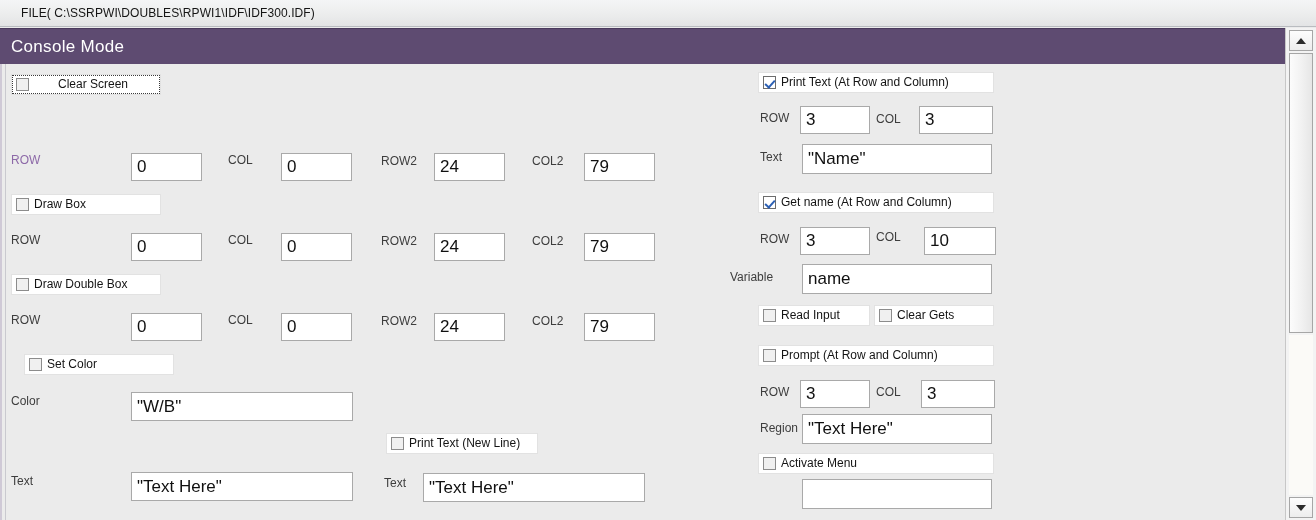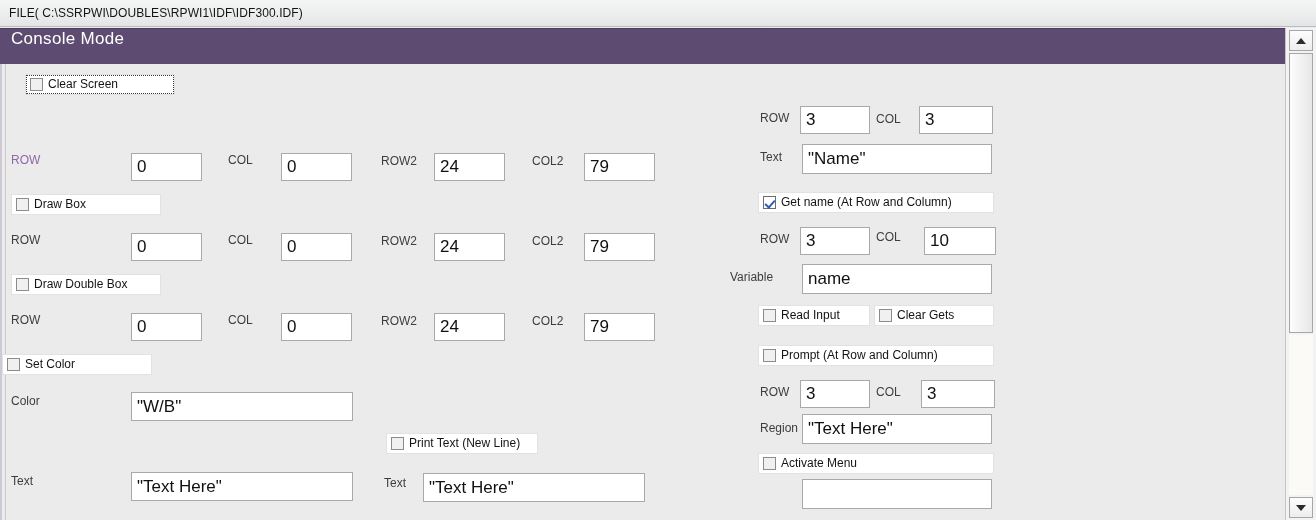--- a/index.html
+++ b/index.html
@@ -33,37 +33,38 @@
     left: 0; top: 0;
     width: 1316px;
     height: 27px;
     box-sizing: border-box;
     background: linear-gradient(to bottom, #f4f5f6 0%, #eceded 55%, #e3e4e5 100%);
     border-bottom: 1px solid #b9bcc0;
     display: flex;
     align-items: center;
   }
   #titlebar .file-path {
-    padding-left: 9px;
+    padding-left: 21px;
     font-size: 12px;
     color: #141414;
     white-space: nowrap;
     letter-spacing: .1px;
   }
 
   
   #mode-header {
     position: absolute;
     left: 0; top: 28px;
     width: 1285px;
     height: 36px;
     box-sizing: border-box;
     background: #5e4b71;
     border-top: 1px solid #4a3a5c;
     display: flex;
+    align-items: center;
   }
   #mode-header .mode-title {
     padding-left: 11px;
     color: #ffffff;
     font-size: 17px;
     letter-spacing: .3px;
   }
 
   
   #form-body {
@@ -223,21 +224,21 @@
 
   <div id="mode-header">
     <span class="mode-title">Console Mode</span>
   </div>
 
   <div id="form-body">
     <div id="left-rail">
       <div id="left-rail-accent"></div>
     </div>
 
-    <div class="chk-box focused" style="left:25px; top:10px; width:150px;">
+    <div class="chk-box focused" style="left:11px; top:10px; width:150px;gap:24px;">
       <span class="chk-mark"></span>
       <span class="chk-label">Clear Screen</span>
     </div>
 
 
     <div class="lbl accent" style="left:11px; top:90px;">ROW</div>
     <div class="fld" style="left:131px; top:89px; width:71px; height:28px;">0</div>
 
     <div class="lbl" style="left:228px; top:90px;">COL</div>
     <div class="fld" style="left:281px; top:89px; width:71px; height:28px;">0</div>
@@ -275,40 +276,44 @@
 
     <div class="lbl" style="left:228px; top:250px;">COL</div>
     <div class="fld" style="left:281px; top:249px; width:71px; height:28px;">0</div>
 
     <div class="lbl" style="left:381px; top:251px;">ROW2</div>
     <div class="fld" style="left:434px; top:249px; width:71px; height:28px;">24</div>
 
     <div class="lbl" style="left:532px; top:251px;">COL2</div>
     <div class="fld" style="left:584px; top:249px; width:71px; height:28px;">79</div>
 
-    <div class="chk-box" style="left:2px; top:290px; width:150px;align-items:center;">
+    <div class="chk-box" style="left:24px; top:290px; width:150px;align-items:center;">
       <span class="chk-mark"></span>
       <span class="chk-label">Set Color</span>
     </div>
 
     <div class="lbl" style="left:11px; top:331px;">Color</div>
     <div class="fld" style="left:131px; top:328px; width:222px; height:29px;">"W/B"</div>
 
 
     <div class="lbl" style="left:11px; top:411px;">Text</div>
     <div class="fld" style="left:131px; top:408px; width:222px; height:29px;">"Text Here"</div>
 
     <div class="chk-box" style="left:386px; top:369px; width:152px;">
       <span class="chk-mark"></span>
       <span class="chk-label">Print Text (New Line)</span>
     </div>
 
     <div class="lbl" style="left:384px; top:413px;">Text</div>
     <div class="fld" style="left:423px; top:409px; width:222px; height:29px;">"Text Here"</div>
 
+    <div class="chk-box" style="left:758px; top:8px; width:236px;">
+      <span class="chk-mark checked"></span>
+      <span class="chk-label">Print Text (At Row and Column)</span>
+    </div>
 
     <div class="lbl" style="left:760px; top:48px;">ROW</div>
     <div class="fld" style="left:800px; top:42px; width:70px; height:28px;">3</div>
 
     <div class="lbl" style="left:876px; top:49px;">COL</div>
     <div class="fld" style="left:919px; top:42px; width:74px; height:28px;">3</div>
 
     <div class="lbl" style="left:760px; top:87px;">Text</div>
     <div class="fld" style="left:802px; top:80px; width:190px; height:30px;">"Name"</div>
 

